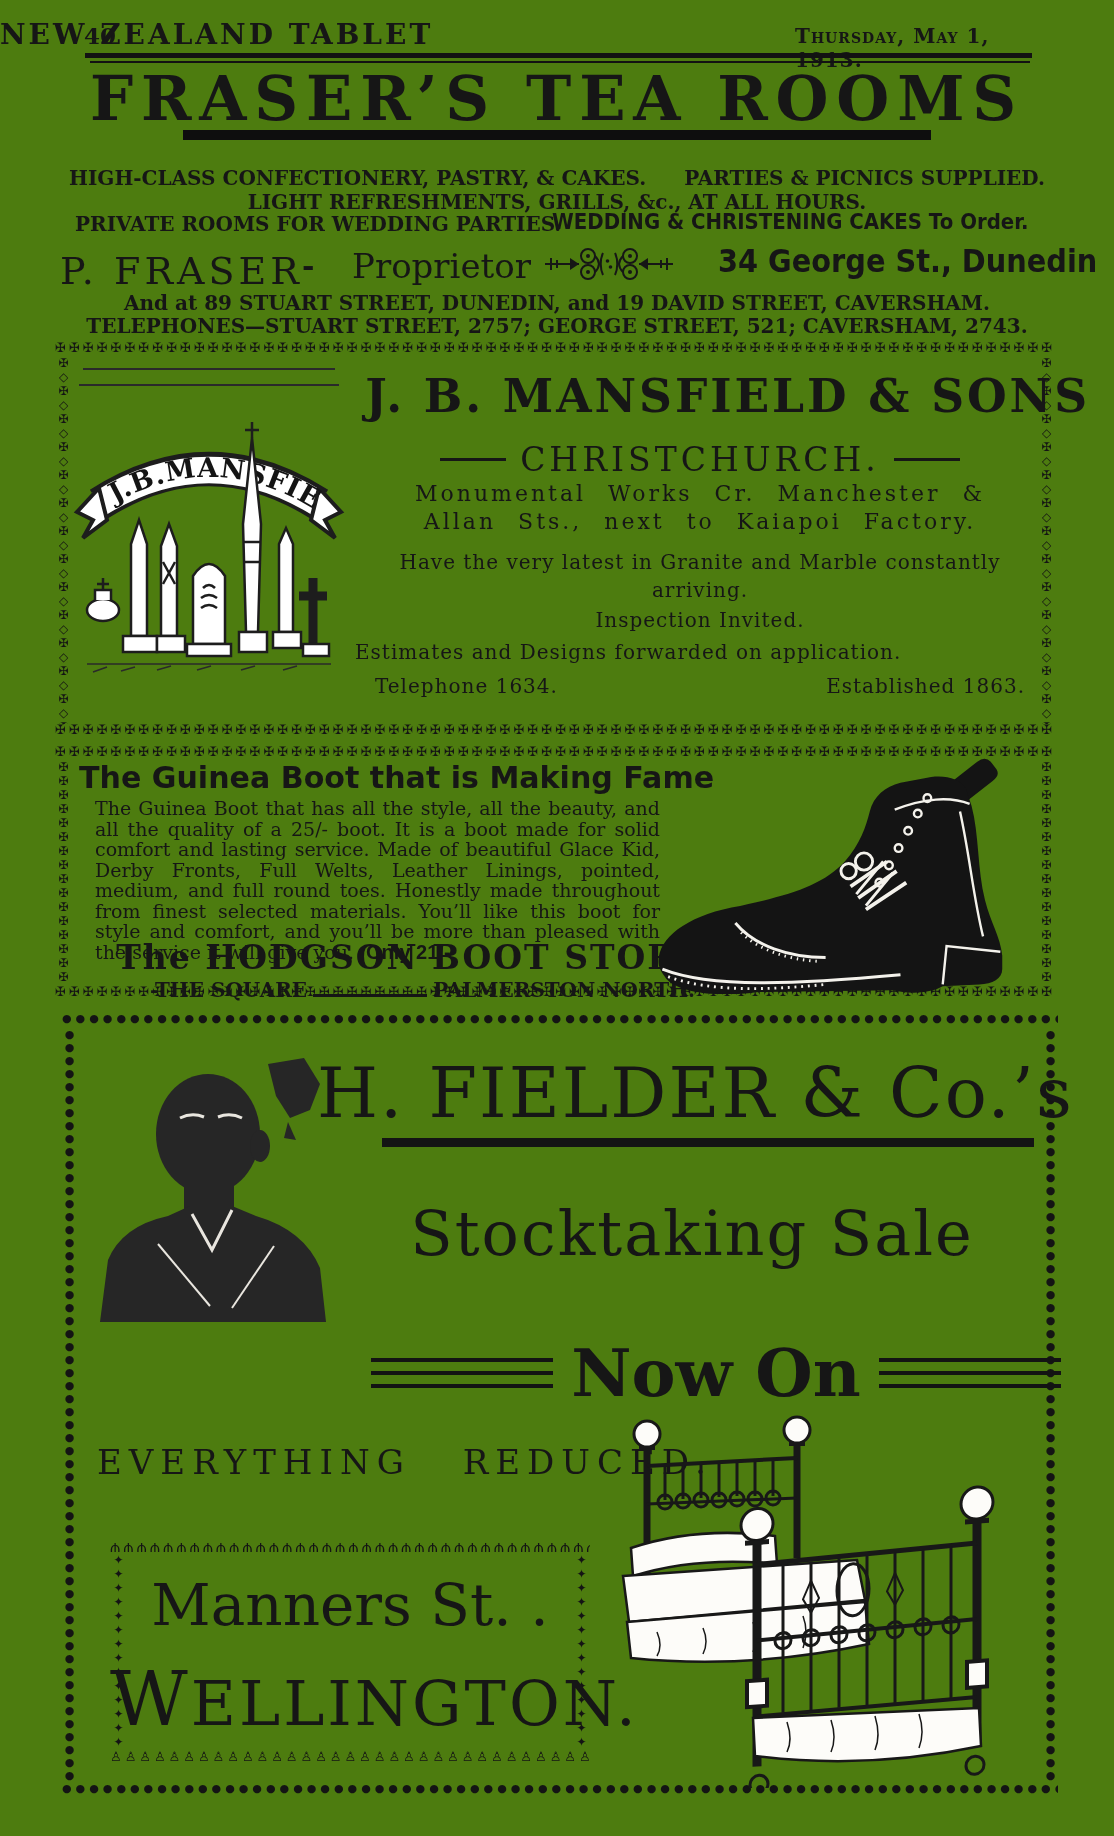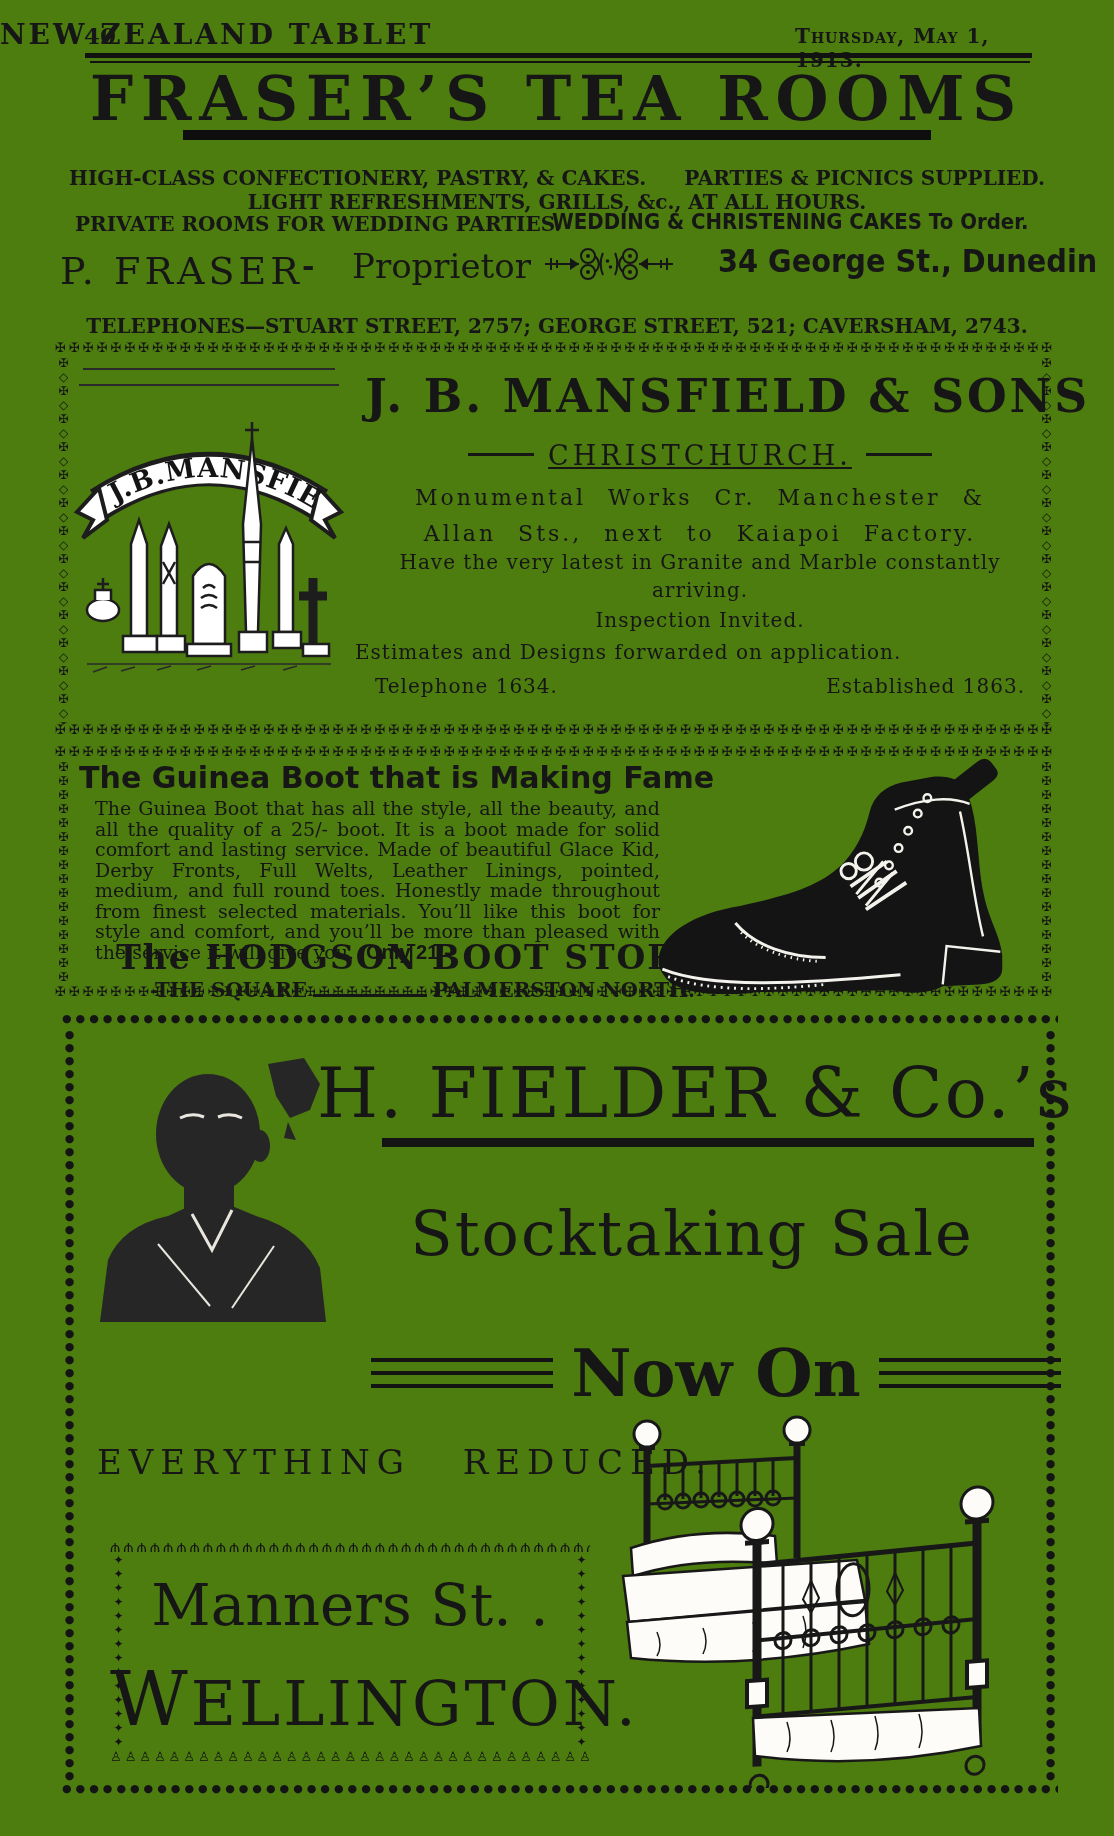--- a/index.html
+++ b/index.html
@@ -51,23 +51,23 @@
   .b-bot{position:absolute;left:0;right:0;bottom:0;}
   .b-left{position:absolute;left:0;top:16px;bottom:16px;}
   .b-right{position:absolute;right:0;top:16px;bottom:16px;}
 
   
   .ms-panel{left:18px;top:16px;width:272px;height:360px;}
   .ms-rule1{left:10px;right:10px;top:12px;height:2px;background:#2a2a2a;}
   .ms-rule2{left:6px;right:6px;top:28px;height:2px;background:#2a2a2a;}
   .ms-art{left:0;top:36px;}
   .ms-name{left:300px;width:690px;top:28px;text-align:center;font-size:47px;font-weight:bold;letter-spacing:3px;transform:scaleX(.97);white-space:nowrap;}
-  .ms-city{left:300px;width:690px;top:100px;text-align:center;font-size:27px;letter-spacing:4px;text-decoration:underline;}
+  .ms-city{left:300px;width:690px;top:100px;text-align:center;font-size:33px;letter-spacing:4px;}
   .dash-rule{display:inline-block;width:66px;height:3px;background:#161616;vertical-align:middle;margin:0 14px 6px;}
-  .ms-works{left:320px;width:650px;top:140px;text-align:center;font-size:22px;letter-spacing:3px;word-spacing:12px;line-height:36px;}
+  .ms-works{left:320px;width:650px;top:140px;text-align:center;font-size:22px;letter-spacing:3px;word-spacing:12px;line-height:28px;}
   .ms-granite{left:330px;width:630px;top:208px;text-align:center;font-size:20px;letter-spacing:1px;line-height:28px;}
   .ms-insp{left:300px;width:690px;top:268px;text-align:center;font-size:20px;letter-spacing:1px;}
   .ms-est{left:300px;width:690px;top:300px;text-align:left;font-size:20px;letter-spacing:1px;}
   .ms-telrow{left:320px;width:650px;top:334px;display:flex;justify-content:space-between;font-size:20px;letter-spacing:1px;}
 
   
   .hb-headline{left:24px;top:15px;font-size:31px;font-weight:bold;font-family:"DejaVu Sans",sans-serif;transform:scaleX(.97);transform-origin:left;white-space:nowrap;}
   .hb-body{left:40px;top:54px;width:565px;font-size:19px;line-height:20.5px;text-align:justify;}
   .hb-body b{font-family:Liberation Sans, sans-serif;font-size:20px;white-space:nowrap;margin-top:44px;}
   .hb-store{left:35px;top:194px;width:640px;text-align:center;font-size:33px;font-weight:bold;letter-spacing:2px;}
@@ -137,20 +137,21 @@
         <circle cx="45" cy="12" r="2"></circle>
           <circle cx="45" cy="28" r="2"></circle>
         <circle cx="87" cy="12" r="2"></circle>
           <circle cx="87" cy="28" r="2"></circle>
         <circle cx="64.5" cy="17" r="1.8"></circle>
           <circle cx="67.5" cy="23" r="1.8"></circle>
       </g>
     </svg>
   </div>
   <div class="abs fr-addr">34 George St., Dunedin</div>
+  <div class="abs fr-branches">And at 89 STUART STREET, DUNEDIN, and 19 DAVID STREET, CAVERSHAM.</div>
   <div class="abs fr-phones">TELEPHONES—STUART STREET, 2757; GEORGE STREET, 521; CAVERSHAM, 2743.</div>
 
   <div class="box" id="mansfield-box">
     <div class="orn-h b-top">✠✠✠✠✠✠✠✠✠✠✠✠✠✠✠✠✠✠✠✠✠✠✠✠✠✠✠✠✠✠✠✠✠✠✠✠✠✠✠✠✠✠✠✠✠✠✠✠✠✠✠✠✠✠✠✠✠✠✠✠✠✠✠✠✠✠✠✠✠✠✠✠✠✠✠✠✠✠✠✠✠✠✠✠✠✠✠✠✠✠</div>
     <div class="orn-h b-bot">✠✠✠✠✠✠✠✠✠✠✠✠✠✠✠✠✠✠✠✠✠✠✠✠✠✠✠✠✠✠✠✠✠✠✠✠✠✠✠✠✠✠✠✠✠✠✠✠✠✠✠✠✠✠✠✠✠✠✠✠✠✠✠✠✠✠✠✠✠✠✠✠✠✠✠✠✠✠✠✠✠✠✠✠✠✠✠✠✠✠</div>
     <div class="orn-v b-left">✠◇✠◇✠◇✠◇✠◇✠◇✠◇✠◇✠◇✠◇✠◇✠◇✠◇✠◇✠◇✠◇✠◇✠◇✠◇✠◇✠◇✠◇✠◇✠◇✠◇✠◇✠◇✠◇✠◇✠◇</div>
     <div class="orn-v b-right">✠◇✠◇✠◇✠◇✠◇✠◇✠◇✠◇✠◇✠◇✠◇✠◇✠◇✠◇✠◇✠◇✠◇✠◇✠◇✠◇✠◇✠◇✠◇✠◇✠◇✠◇✠◇✠◇✠◇✠◇</div>
 
     <div class="abs ms-panel">
       <div class="abs ms-rule1"></div>

